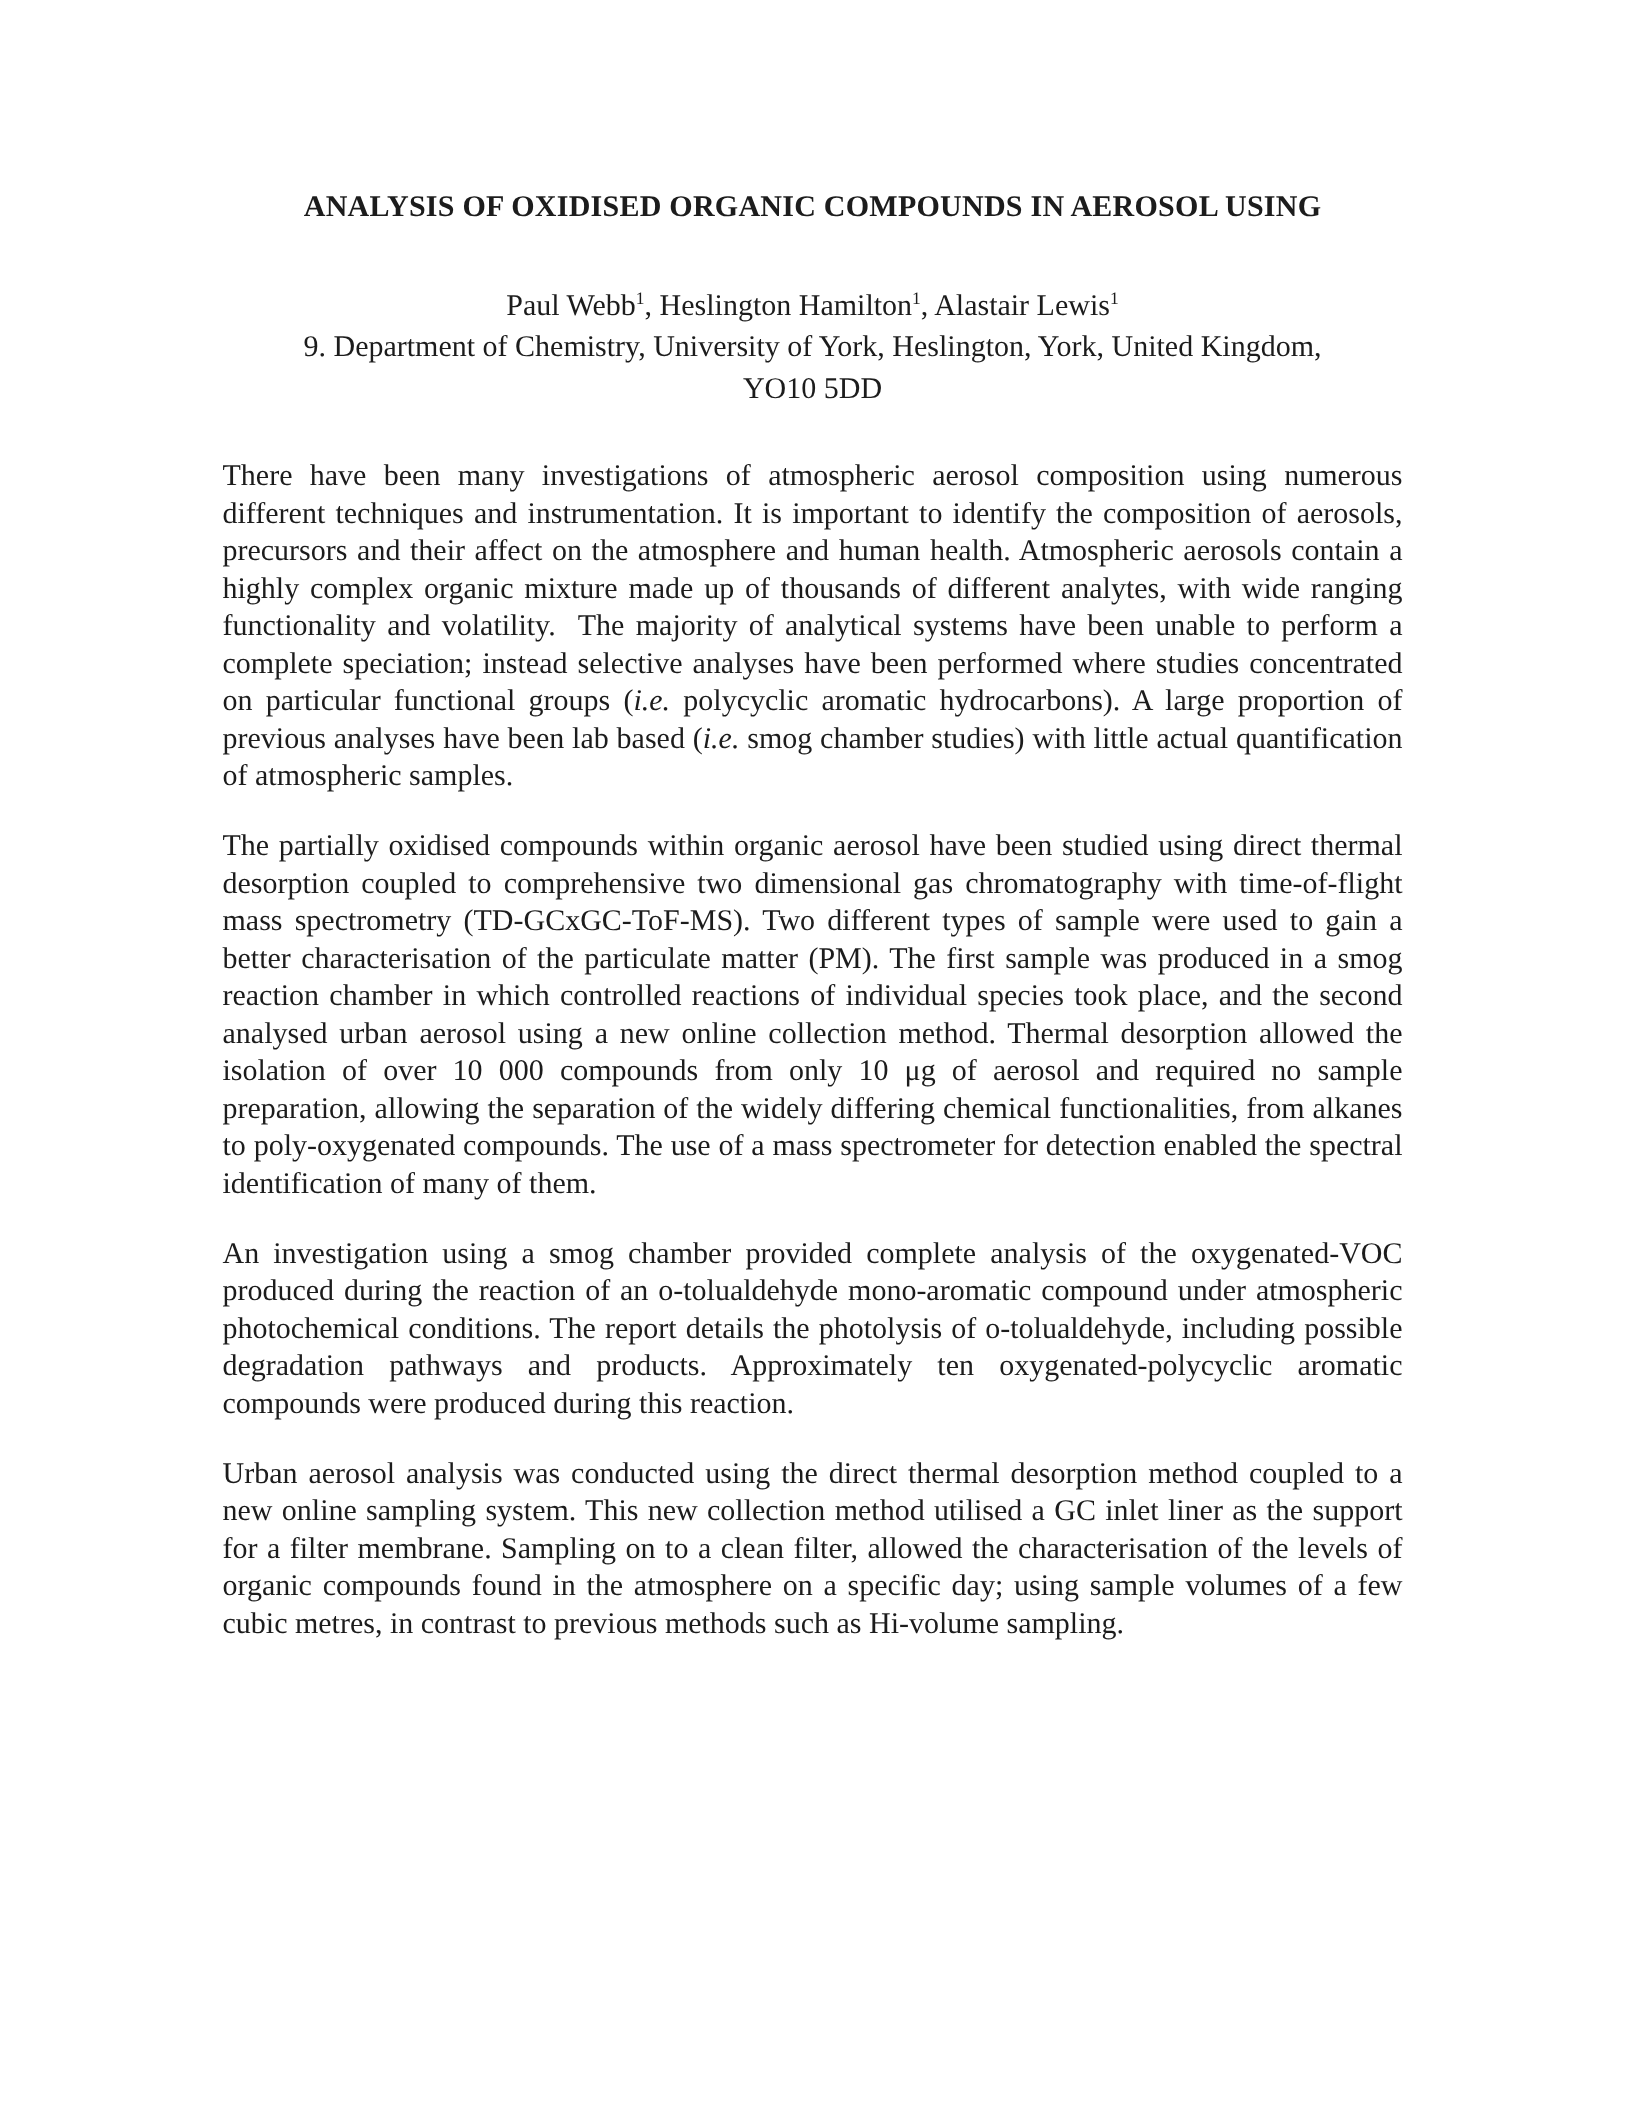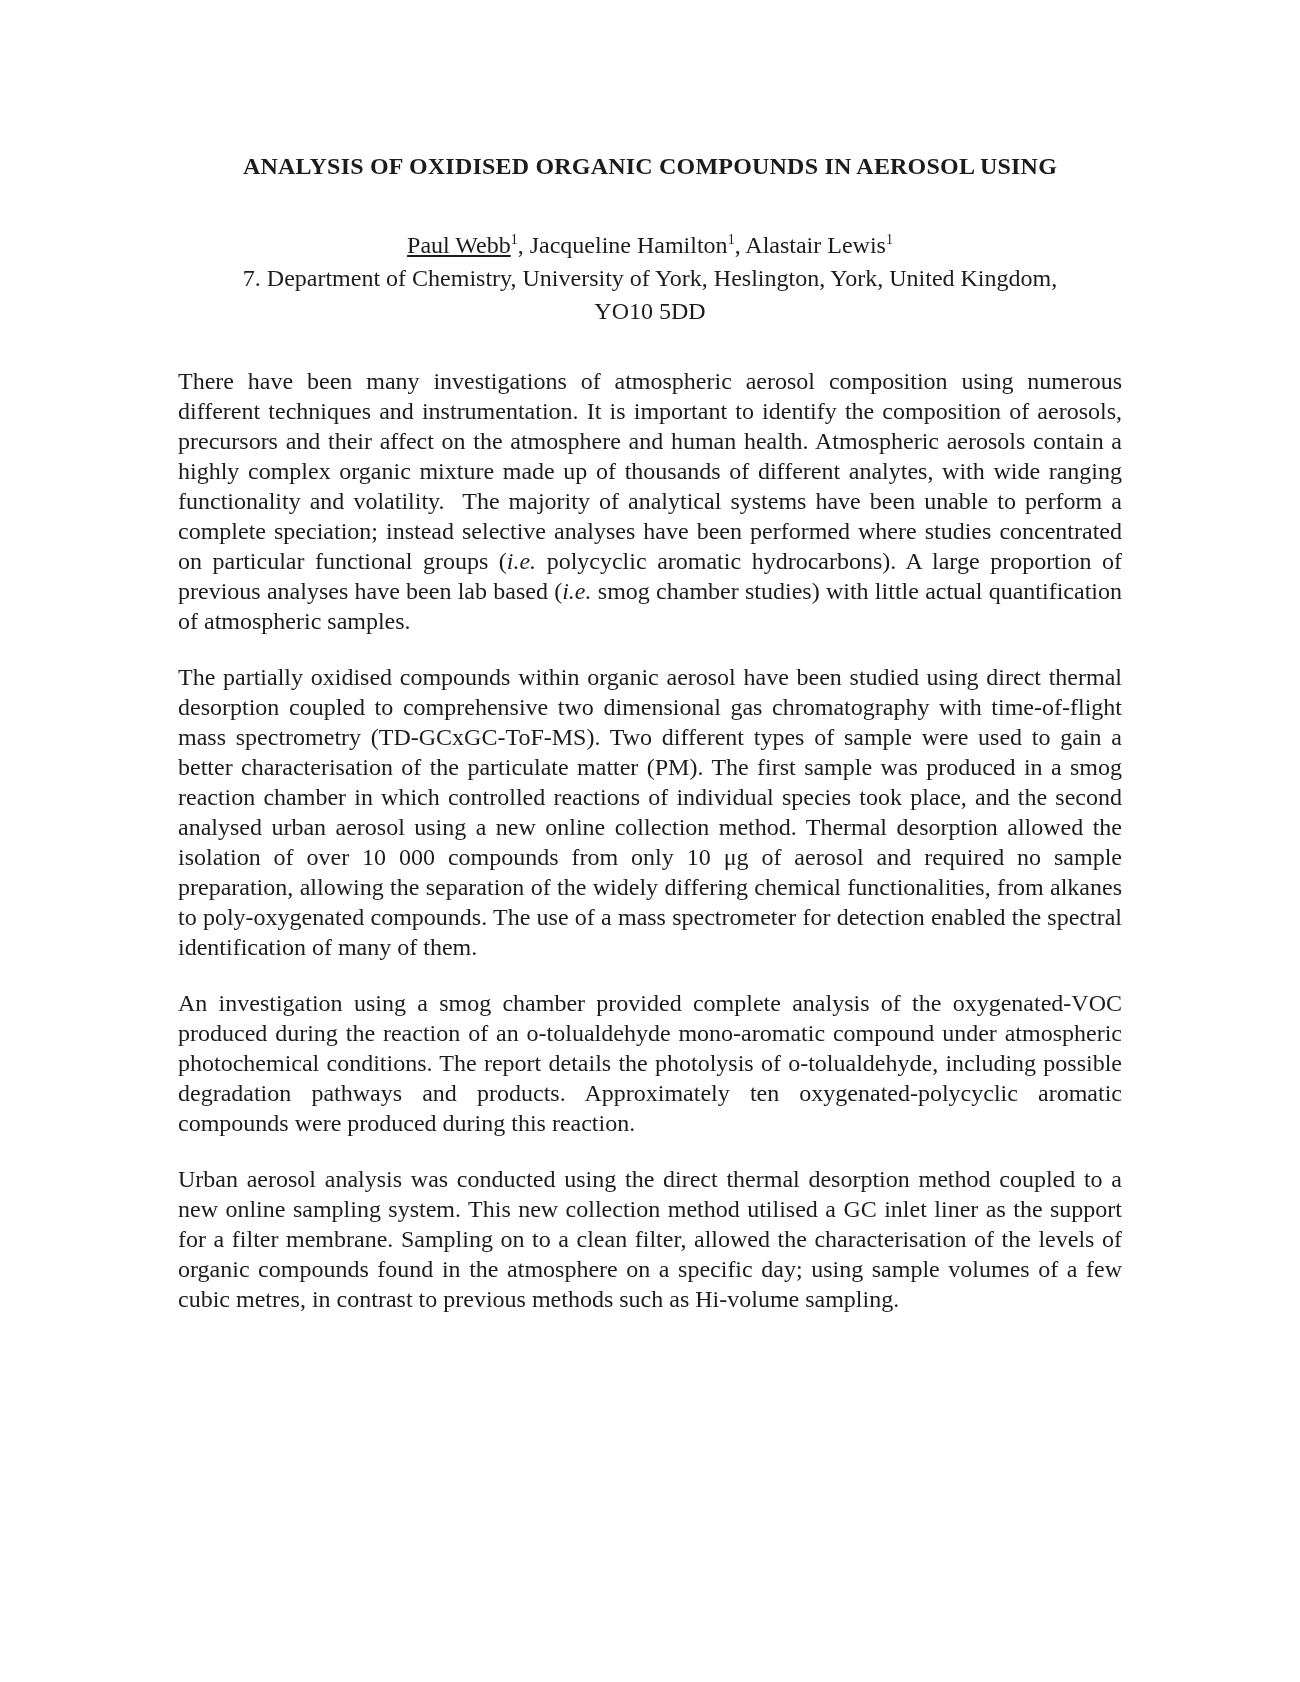--- a/index.html
+++ b/index.html
@@ -28,21 +28,21 @@
     text-align: center;
     letter-spacing: 0.2px;
   }
   .title-line { display: block; }
   .byline {
     margin-top: 46px;
     font-size: 24px;
     line-height: 33px;
     text-align: center;
   }
-  .underlined { text-decoration: underline; }
+  .underlined { }
   sup.affil-sup {
     font-size: 14px;
     line-height: 0;
     vertical-align: super;
   }
   .center-line {
     font-size: 24px;
     line-height: 33px;
     text-align: center;
   }
@@ -57,23 +57,23 @@
 </style>
 </head>
 <body>
 
 <div class="page">
 
   <h1 class="title">
       <span class="title-line">ANALYSIS OF OXIDISED ORGANIC COMPOUNDS IN AEROSOL USING</span>
     </h1>
 
-  <div class="byline"><span class="underlined">Paul Webb</span><sup class="affil-sup">1</sup><span>, Jacqueline Hamilton</span><sup class="affil-sup">1</sup><span>, Alastair Lewis</span><sup class="affil-sup">1</sup></div>
+  <div class="byline"><span class="underlined">Paul Webb</span><sup class="affil-sup">1</sup><span>, Heslington Hamilton</span><sup class="affil-sup">1</sup><span>, Alastair Lewis</span><sup class="affil-sup">1</sup></div>
 
-  <div class="center-line">7. Department of Chemistry, University of York, Heslington, York, United Kingdom,</div>
+  <div class="center-line">9. Department of Chemistry, University of York, Heslington, York, United Kingdom,</div>
   <div class="center-line">YO10 5DD</div>
 
   <p class="body-para first"><span>There have been many investigations of atmospheric aerosol composition using numerous different techniques and instrumentation. It is important to identify the composition of aerosols, precursors and their affect on the atmosphere and human health. Atmospheric aerosols contain a highly complex organic mixture made up of thousands of different analytes, with wide ranging functionality and volatility.&nbsp; The majority of analytical systems have been unable to perform a complete speciation; instead selective analyses have been performed where studies concentrated on particular functional groups (</span><em>i.e.</em><span> polycyclic aromatic hydrocarbons). A large proportion of previous analyses have been lab based (</span><em>i.e.</em><span> smog chamber studies) with little actual quantification of atmospheric samples.</span></p>
 
   <p class="body-para">The partially oxidised compounds within organic aerosol have been studied using direct thermal desorption coupled to comprehensive two dimensional gas chromatography with time-of-flight mass spectrometry (TD-GCxGC-ToF-MS). Two different types of sample were used to gain a better characterisation of the particulate matter (PM). The first sample was produced in a smog reaction chamber in which controlled reactions of individual species took place, and the second analysed urban aerosol using a new online collection method. Thermal desorption allowed the isolation of over 10 000 compounds from only 10 μg of aerosol and required no sample preparation, allowing the separation of the widely differing chemical functionalities, from alkanes to poly-oxygenated compounds. The use of a mass spectrometer for detection enabled the spectral identification of many of them.</p>
 
   <p class="body-para">An investigation using a smog chamber provided complete analysis of the oxygenated-VOC produced during the reaction of an o-tolualdehyde mono-aromatic compound under atmospheric photochemical conditions. The report details the photolysis of o-tolualdehyde, including possible degradation pathways and products. Approximately ten oxygenated-polycyclic aromatic compounds were produced during this reaction.</p>
 
   <p class="body-para">Urban aerosol analysis was conducted using the direct thermal desorption method coupled to a new online sampling system. This new collection method utilised a GC inlet liner as the support for a filter membrane. Sampling on to a clean filter, allowed the characterisation of the levels of organic compounds found in the atmosphere on a specific day; using sample volumes of a few cubic metres, in contrast to previous methods such as Hi-volume sampling.</p>
 

